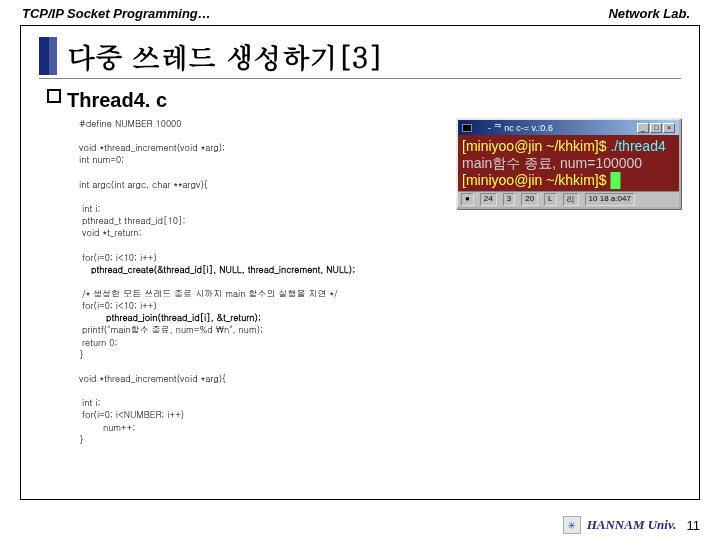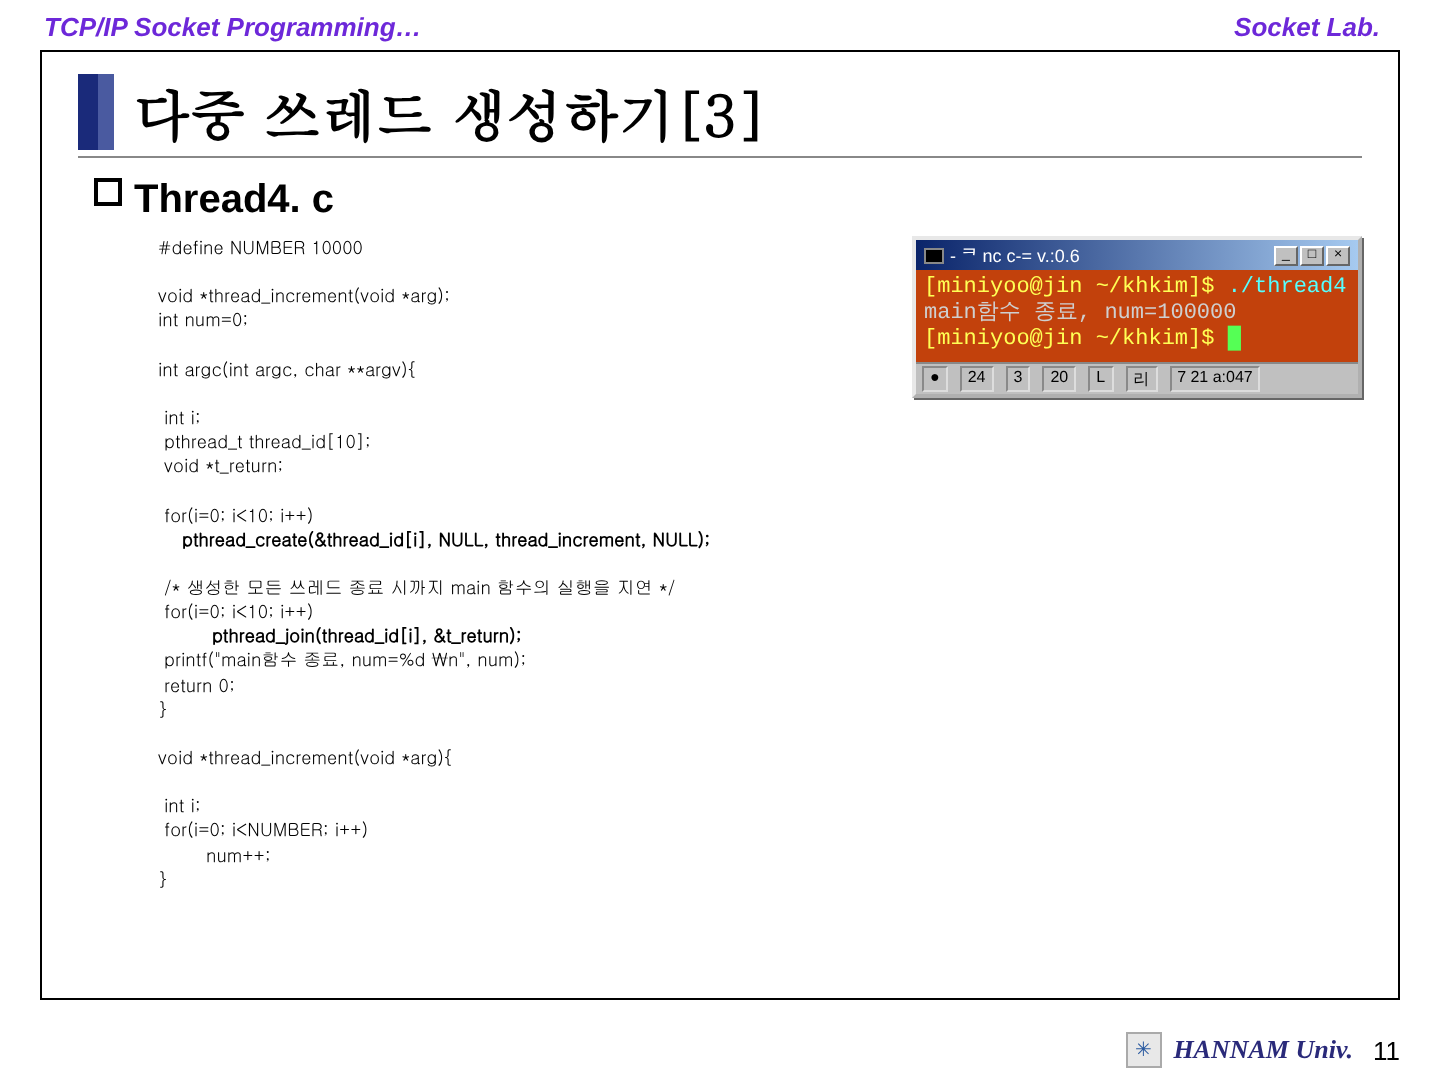--- a/index.html
+++ b/index.html
@@ -12,21 +12,21 @@
     overflow: hidden;
   }
   .header {
     display: flex;
     justify-content: space-between;
     padding: 6px 30px 4px 22px;
     font-family: "Comic Sans MS", cursive, sans-serif;
     font-weight: bold;
     font-style: italic;
     font-size: 13px;
-    color: #6d28d9;
+    color: #000000;
   }
   .main-frame {
     border: 1px solid #000;
     margin: 0 20px;
     height: 475px;
     padding: 10px 18px;
     position: relative;
     overflow: hidden;
   }
   .title-row {
@@ -104,21 +104,21 @@
     color: #fff;
     font-size: 9px;
     padding: 2px 4px;
     display: flex;
     align-items: center;
     justify-content: space-between;
   }
   .term-titlebar-left {
     display: flex;
     align-items: center;
-    gap: 3px;
+    gap: 16px;
   }
   .term-icon {
     width: 10px;
     height: 8px;
     background: #000;
     border: 1px solid #888;
   }
   .term-buttons {
     display: flex;
     gap: 1px;
@@ -129,24 +129,24 @@
     background: #c0c0c0;
     border: 1px solid #fff;
     border-right-color: #666;
     border-bottom-color: #666;
     font-size: 7px;
     line-height: 8px;
     text-align: center;
     color: #000;
   }
   .term-body {
-    background: #c2410c;
+    background: #7f1d1d;
     color: #cfcfcf;
-    font-family: Liberation Mono, monospace;
-    font-size: 11px;
+    font-family: Liberation Sans, sans-serif;
+    font-size: 14px;
     padding: 3px 4px;
     line-height: 1.2;
     min-height: 46px;
     white-space: pre;
   }
   .term-body .yel { color: #ffff55; }
   .term-body .cyn { color: #55ffff; }
   .term-body .grn { color: #55ff55; }
   .term-status {
     background: #c0c0c0;
@@ -192,21 +192,21 @@
     font-size: 13px;
     color: #000;
     margin-left: 4px;
   }
 </style>
 </head>
 <body>
 
 <div class="header">
   <span>TCP/IP Socket Programming…</span>
-  <span>Socket Lab.</span>
+  <span>Network Lab.</span>
 </div>
 
 <div class="main-frame">
 
   <div class="title-row">
     <div class="title-bar"></div>
     <div class="title-text">다중 쓰레드 생성하기[3]</div>
   </div>
   <div class="title-underline"></div>
 
@@ -261,21 +261,21 @@
         <div class="term-body"><span class="yel">[miniyoo@jin ~/khkim]$ </span><span class="cyn">./thread4</span>
 <span>main함수 종료, num=100000</span>
 <span class="yel">[miniyoo@jin ~/khkim]$ </span><span class="grn">█</span></div>
         <div class="term-status">
           <span>●</span>
           <span>24</span>
           <span>3</span>
           <span>20</span>
           <span>L</span>
           <span>리</span>
-          <span>7 21 a:047</span>
+          <span>10 18 a:047</span>
         </div>
       </div>
     </div>
 
   </div>
 </div>
 
 <div class="footer">
   <div class="footer-logo">✳</div>
   <span class="footer-text">HANNAM Univ.</span>

